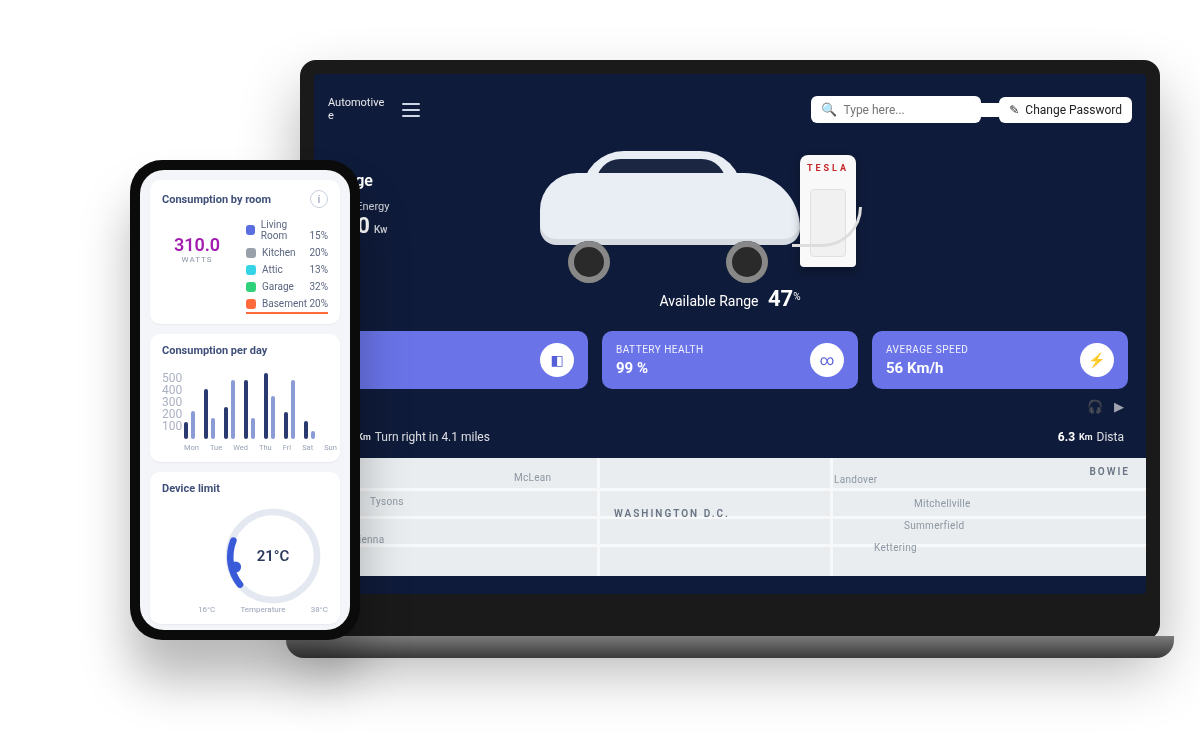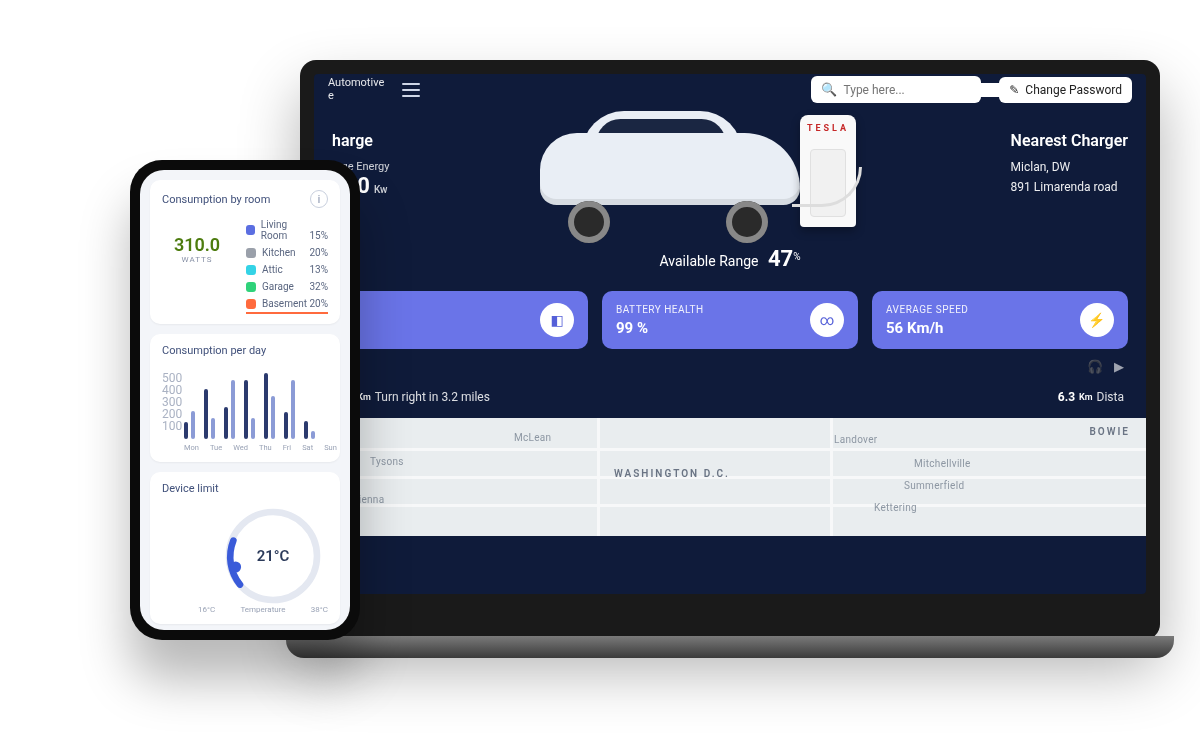--- a/index.html
+++ b/index.html
@@ -29,21 +29,21 @@
     border-radius: 4px;
     overflow: hidden;
     position: relative;
     color: #fff;
     font-size: 13px;
   }
 
   
   .auto-header {
     display: flex; align-items: center; gap: 18px;
-    padding: 2px 14px;
+    padding: 22px 14px;
   }
   .brand { font-size: 11px; opacity: .9; display:flex; flex-direction:column; line-height:1.1; }
   .hamburger { width:18px; height:14px; display:flex; flex-direction:column; justify-content:space-between; cursor:pointer; }
   .hamburger span { height:2px; background:#cfd6e6; border-radius:2px; }
   .spacer { flex:1; }
   .search {
     background:#fff; border-radius:6px; display:flex; align-items:center; gap:6px;
     padding:6px 10px; color:#7a7f8a; width:170px;
   }
   .search input { border:none; outline:none; font-size:12px; flex:1; color:#444; }
@@ -177,26 +177,26 @@
     overflow:hidden;
     color:#2b3a5a;
     font-size:11px;
     padding:10px;
     display:flex; flex-direction:column; gap:10px;
   }
   .card {
     background:#fff; border-radius:10px; padding:10px 12px;
     box-shadow:0 1px 2px rgba(0,0,0,.05);
   }
-  .card h4 { font-size:11px; font-weight:400; color:#40507a; }
+  .card h4 { font-size:11px; font-weight:700; color:#40507a; }
   .room-row {
     display:flex; align-items:flex-start; gap:14px; margin-top:8px;
   }
   .watts { text-align:center; flex:0 0 70px; margin-top:18px; }
-  .watts .wv { font-size:18px; font-weight:600; color:#4d7c0f; }
+  .watts .wv { font-size:18px; font-weight:600; color:#a21caf; }
   .watts .wu { font-size:8px; letter-spacing:1px; color:#8a93a8; }
   .legend { flex:1; }
   .legend-row {
     display:flex; align-items:flex-end; justify-content:space-between;
     font-size:10px; color:#5a6680; padding:3px 0;
   }
   .legend-row.hl { border-bottom:2px solid #ff6a3d; }
   .dot { width:10px; height:10px; border-radius:3px; margin-right:6px; }
   .legend-left { display:flex; align-items:center; }
   .info-btn {
@@ -285,25 +285,20 @@
           <div class="charger-brand">TESLA</div>
         </div>
         <div class="cable"></div>
       </div>
 
       <div class="hero-center">
         <span>Available Range</span>
         <span class="pct">47</span><span class="pctu">%</span>
       </div>
 
-      <div class="hero-right">
-        <div class="sec-title">Nearest Charger</div>
-        <div class="line">Miclan, DW</div>
-        <div class="line">891 Limarenda road</div>
-      </div>
     </div>
 
     <div class="stats">
       <div class="stat">
         <div></div>
         <div class="stat-icon">◧</div>
       </div>
       <div class="stat">
         <div>
           <div class="lab">BATTERY HEALTH</div>
@@ -322,21 +317,21 @@
 
     <div class="media-icons">
       <span>🎧</span>
       <span>▶</span>
     </div>
 
     <div class="navrow">
       <div class="nav-item">
         <span class="dist">2.4</span>
           <span class="ku">Km</span>
-        <span class="txt">Turn right in 3.2 miles</span>
+        <span class="txt">Turn right in 4.1 miles</span>
       </div>
       <div class="nav-item">
         <span class="dist">6.3</span>
           <span class="ku">Km</span>
         <span class="txt">Dista</span>
       </div>
     </div>
 
     <div class="map">
       <div class="road" style="left:0;right:0;top:30px"></div>

